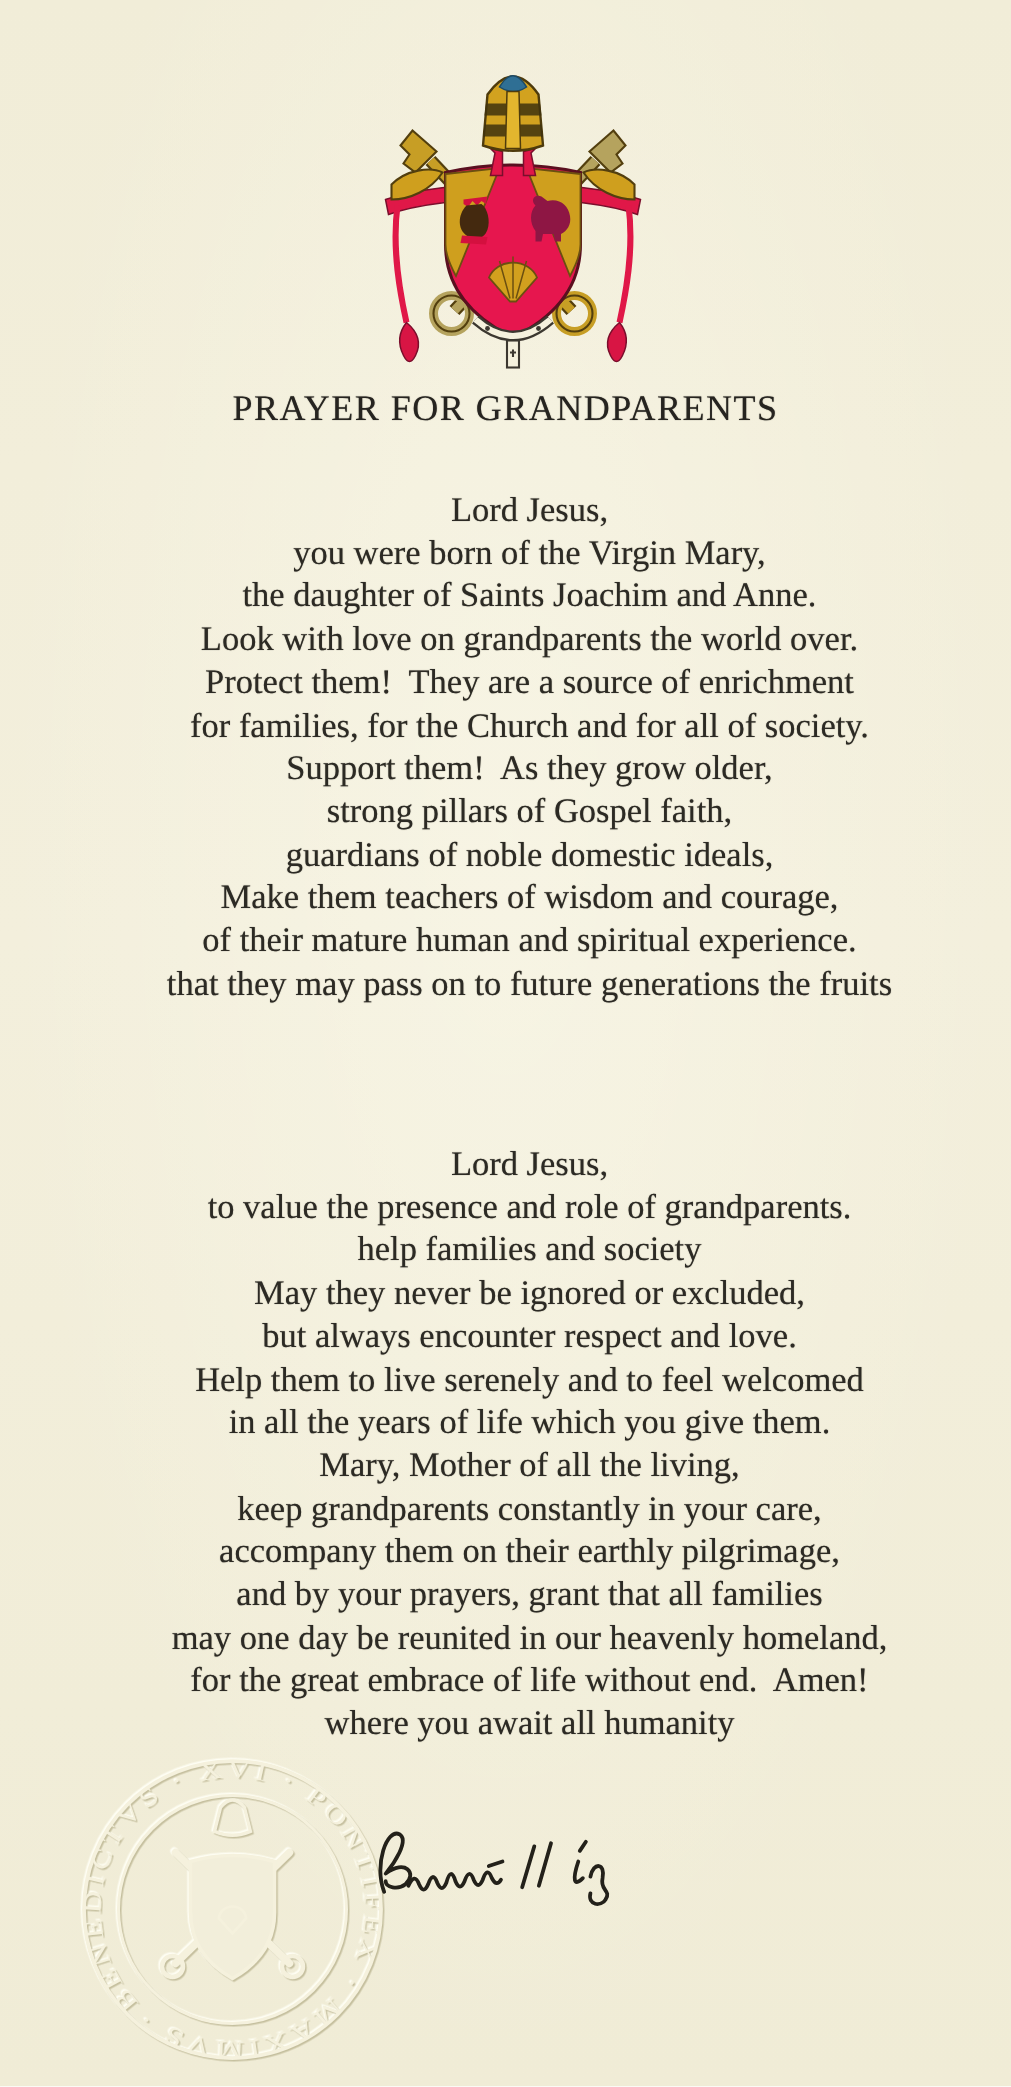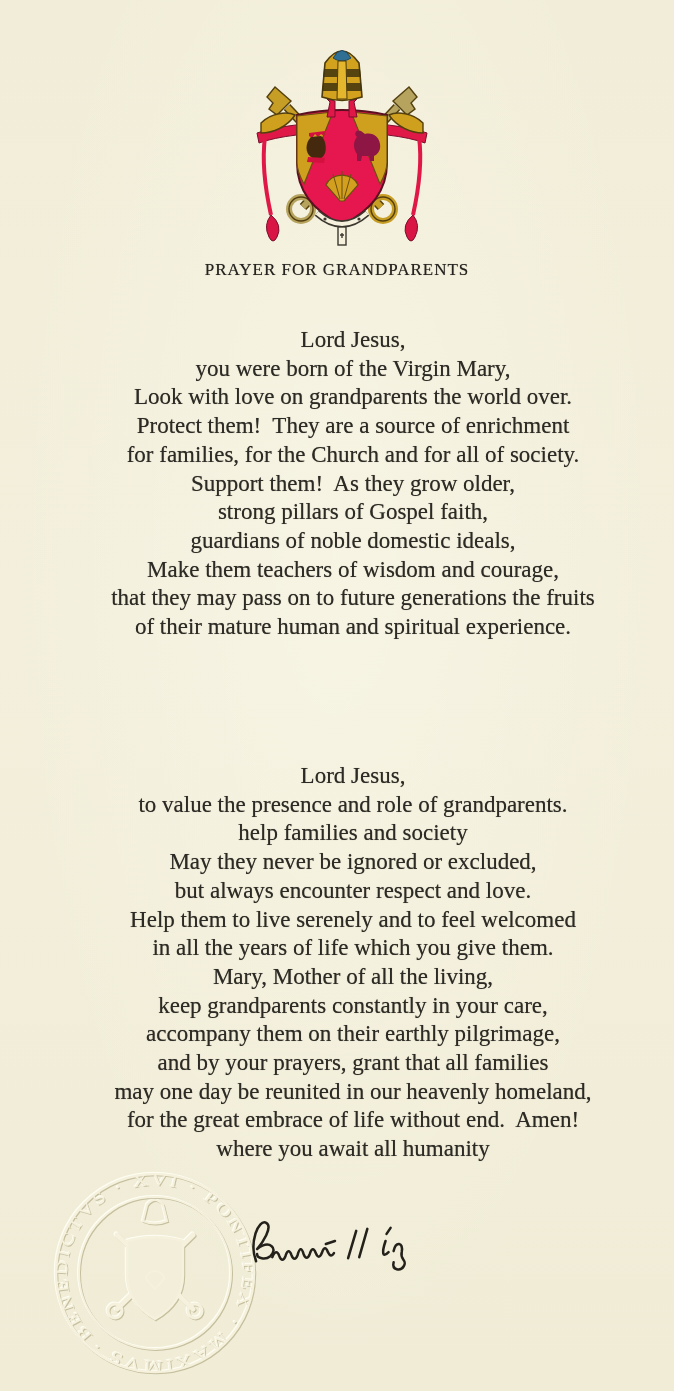--- a/index.html
+++ b/index.html
@@ -12,21 +12,21 @@
     overflow:hidden;
     font-family:"Liberation Serif","DejaVu Serif",serif;
     color:#2c2a24;
   }
   .arms{
     position:absolute;left:247px;top:36px;width:190px;height:214px;
   }
   .title{
     position:absolute;left:0;right:0;top:260px;
     text-align:center;
-    font-size:17px;letter-spacing:1px;
+    font-size:24px;letter-spacing:1px;
     color:#262420;
     text-shadow:0 0 .7px rgba(45,42,32,.65);
     white-space:pre;
   }
   .stanza{
     position:absolute;left:0;right:0;
     text-align:center;
     font-size:23px;line-height:28.7px;
     color:#2c2a24;
     text-shadow:0 0 .7px rgba(45,42,32,.6);
@@ -126,29 +126,30 @@
         <circle cx="112" cy="182" r="1.6" fill="#3c3830"></circle>
       </g>
     </svg>
   </div>
 
   <div class="title">PRAYER FOR GRANDPARENTS</div>
 
   <div class="stanza stanza-1">
     <div class="line">Lord Jesus,</div>
     <div class="line">you were born of the Virgin Mary,</div>
+    <div class="line">the daughter of Saints Joachim and Anne.</div>
     <div class="line">Look with love on grandparents the world over.</div>
     <div class="line">Protect them!  They are a source of enrichment</div>
     <div class="line">for families, for the Church and for all of society.</div>
     <div class="line">Support them!  As they grow older,</div>
     <div class="line">strong pillars of Gospel faith,</div>
     <div class="line">guardians of noble domestic ideals,</div>
     <div class="line">Make them teachers of wisdom and courage,</div>
+    <div class="line">of their mature human and spiritual experience.</div>
     <div class="line">that they may pass on to future generations the fruits</div>
-    <div class="line">of their mature human and spiritual experience.</div>
   </div>
 
   <div class="stanza stanza-2">
     <div class="line">Lord Jesus,</div>
     <div class="line">to value the presence and role of grandparents.</div>
     <div class="line">help families and society</div>
     <div class="line">May they never be ignored or excluded,</div>
     <div class="line">but always encounter respect and love.</div>
     <div class="line">Help them to live serenely and to feel welcomed</div>
     <div class="line">in all the years of life which you give them.</div>

